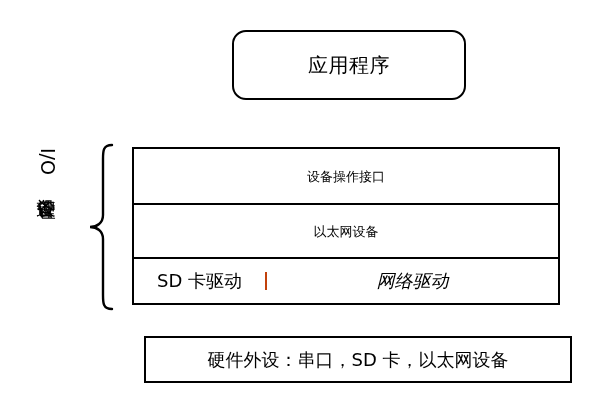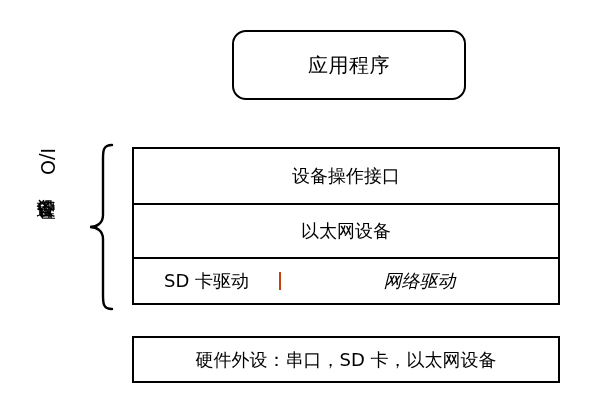--- a/index.html
+++ b/index.html
@@ -100,42 +100,42 @@
     box-sizing: border-box;
     display: flex;
     align-items: center;
     justify-content: center;
     background: #ffffff;
   }
   .row-1 { height: 56px; border-bottom: 2px solid #000000; }
   .row-2 { height: 54px; border-bottom: 2px solid #000000; }
   .row-3 { height: 44px; flex: 1 1 auto; display: flex; }
   .row .label {
-    font-size: 18px;
+    font-size: 13px;
     line-height: 1;
   }
   .cell {
     box-sizing: border-box;
     display: flex;
     align-items: center;
     justify-content: center;
     background: #ffffff;
   }
   .cell-1 { width: 139px; border-right: 2px solid #000000; }
-  .cell-2 { width: 147px; border-right: 2px solid #c2410c; align-items: flex-end; }
+  .cell-2 { width: 133px; border-right: 2px solid #c2410c; align-items: flex-end; }
   .cell-3 { flex: 1 1 auto; font-style: italic; }
   .cell .label {
     font-size: 18px;
     line-height: 1;
   }
 
   
   .hw-box {
     position: absolute;
-    left: 132px;
+    left: 144px;
     top: 336px;
     width: 428px;
     height: 47px;
     box-sizing: border-box;
     border: 2px solid #000000;
     background: #ffffff;
     display: flex;
     align-items: center;
     justify-content: center;
   }

